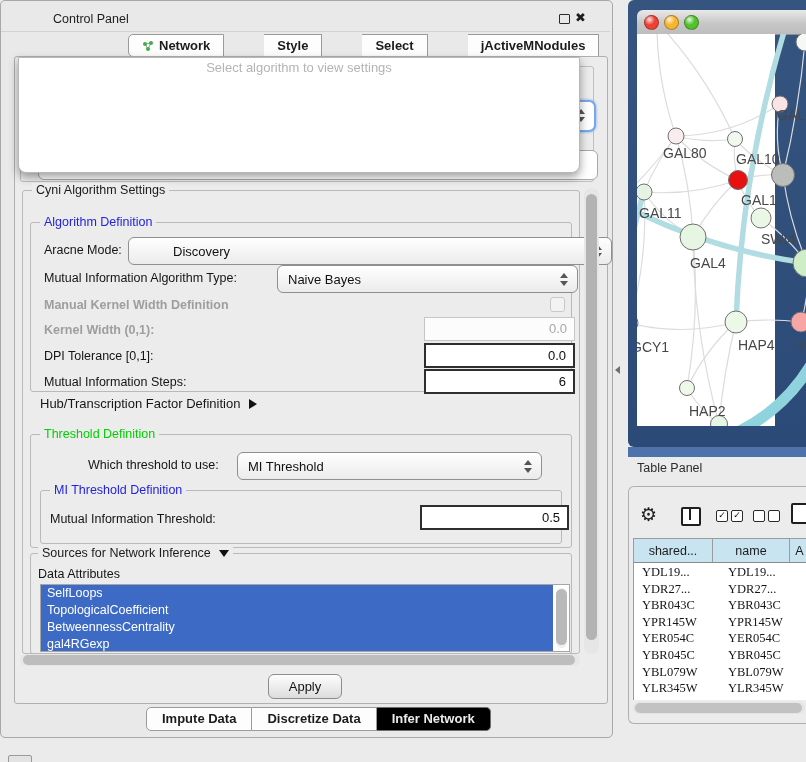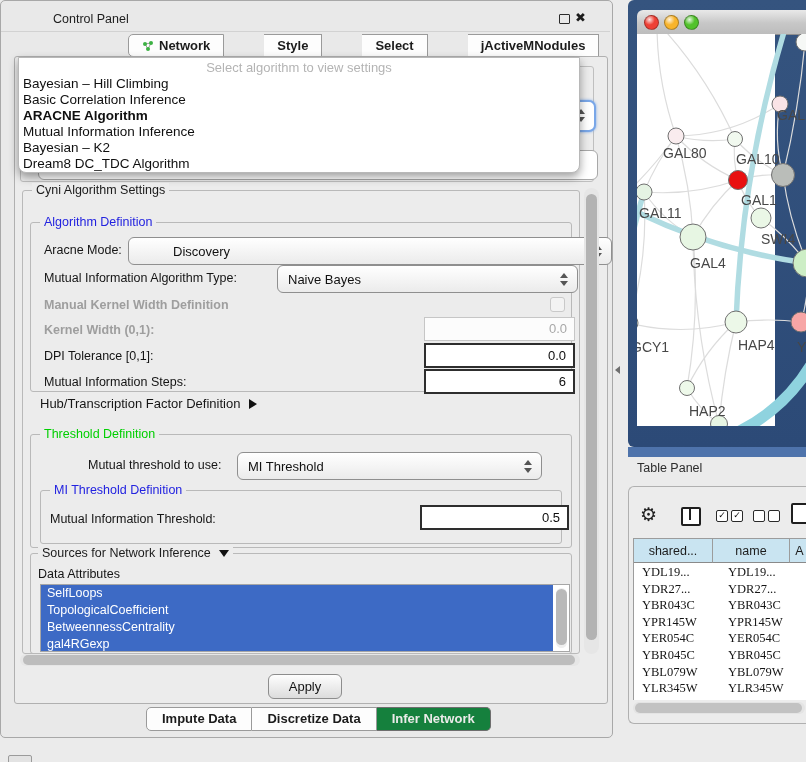--- a/index.html
+++ b/index.html
@@ -66,21 +66,21 @@
   .vthumb{left:586px;top:194px;width:11px;height:446px;background:#b3b3b3;border-radius:6px;}
   .hscroll{left:20px;top:654px;width:560px;height:12px;background:#e6e6e6;border-radius:7px;}
   .hthumb{left:23px;top:655px;width:552px;height:10px;background:#bdbdbd;border-radius:6px;}
   
   .apply-btn{left:268px;top:674px;width:72px;height:23px;border:1px solid #8d8d8d;border-radius:6px;
              background:linear-gradient(#fefefe,#dcdcdc);font-size:13px;text-align:center;line-height:23px;color:#141414;}
   .bottom-tabs{left:146px;top:707px;height:24px;display:flex;}
   .btab{height:22px;line-height:22px;padding:0 15px;font-size:13px;font-weight:600;color:#1c1c1c;background:#fdfdfd;border:1px solid #9a9a9a;border-left:none;}
   .btab:first-child{border-left:1px solid #9a9a9a;border-radius:5px 0 0 5px;}
   .btab:last-child{border-radius:0 5px 5px 0;}
-  .btab.selected{background:#15803d;color:#ebebe9;border-color:#6e6e6e;}
+  .btab.selected{background:#000000;color:#ebebe9;border-color:#6e6e6e;}
   .splitter-arrow{left:615px;top:366px;width:0;height:0;border-top:4px solid transparent;border-bottom:4px solid transparent;border-right:5px solid #6f6f6f;}
   .corner-icon{left:8px;top:755px;width:22px;height:12px;border:1px solid #9b9b9b;background:#e3e3e3;border-radius:2px;}
   
   .net-frame{left:628px;top:0;width:178px;height:447px;background:linear-gradient(#35547f,#2c4a77);border-radius:6px 0 0 6px;}
   .net-inner{left:637px;top:10px;width:169px;height:416px;border-radius:6px 0 0 0;overflow:hidden;}
   .net-titlebar{position:absolute;left:0;top:0;width:169px;height:24px;background:linear-gradient(#e9e9e9,#c7c7c7 55%,#bdbdbd);border-bottom:1px solid #8f8f8f;}
   .tl{position:absolute;top:5px;width:13px;height:13px;border-radius:50%;border:1px solid rgba(0,0,0,.3);
       background-image:radial-gradient(circle at 35% 28%, rgba(255,255,255,.85), rgba(255,255,255,0) 42%);}
   .tl-red{left:7px;background-color:#ee4035;}
   .tl-yellow{left:27px;background-color:#f8b42c;}
@@ -149,28 +149,20 @@
   <div class="a bg-combo">
     <div class="spin" style="position:absolute;right:9px;top:7px;display:flex;flex-direction:column;gap:3px;">
       <div class="tri-up"></div>
         <div class="tri-dn"></div>
     </div>
   </div>
   <div class="a bg-field">gal-filtered sif default node</div>
 
   <div class="a dropdown">
     <div class="dd-placeholder">Select algorithm to view settings</div>
-    <div id="dd-items">
-        <div class="dd-item">Bayesian – Hill Climbing</div>
-        <div class="dd-item">Basic Correlation Inference</div>
-        <div class="dd-item bold">ARACNE Algorithm</div>
-        <div class="dd-item">Mutual Information Inference</div>
-        <div class="dd-item">Bayesian – K2</div>
-        <div class="dd-item">Dream8 DC_TDC Algorithm</div>
-      </div>
   </div>
 
   <div class="a grp settings-group"></div>
   <span class="grp-title t-black" style="left:32px;top:183px;">Cyni Algorithm Settings</span>
 
   <div class="a grp algdef-group"></div>
   <span class="grp-title t-blue" style="left:40px;top:215px;">Algorithm Definition</span>
 
   <div class="a lbl" style="left:44px;top:243px;">Aracne Mode:</div>
   <div class="a combo" style="left:128px;top:237px;width:438px;height:26px;padding-left:44px;">
@@ -203,21 +195,21 @@
   <div class="a field field-strong" style="left:424px;top:369px;width:140px;height:21px;line-height:21px;">6</div>
 
   <div class="a lbl-reg" style="left:40px;top:396px;display:flex;align-items:center;">
     <span>Hub/Transcription Factor Definition</span>
     <span class="tri-right"></span>
   </div>
 
   <div class="a grp threshold-group"></div>
   <span class="grp-title t-green" style="left:40px;top:427px;">Threshold Definition</span>
 
-  <div class="a lbl" style="left:88px;top:458px;">Mutual threshold to use:</div>
+  <div class="a lbl" style="left:88px;top:458px;">Which threshold to use:</div>
   <div class="a combo" style="left:237px;top:452px;width:293px;height:26px;">
     <span>MI Threshold</span>
     <span class="spin">
         <span class="tri-up"></span>
         <span class="tri-dn"></span>
       </span>
   </div>
 
   <div class="a grp mithr-group"></div>
   <span class="grp-title t-blue" style="left:50px;top:483px;">MI Threshold Definition</span>

